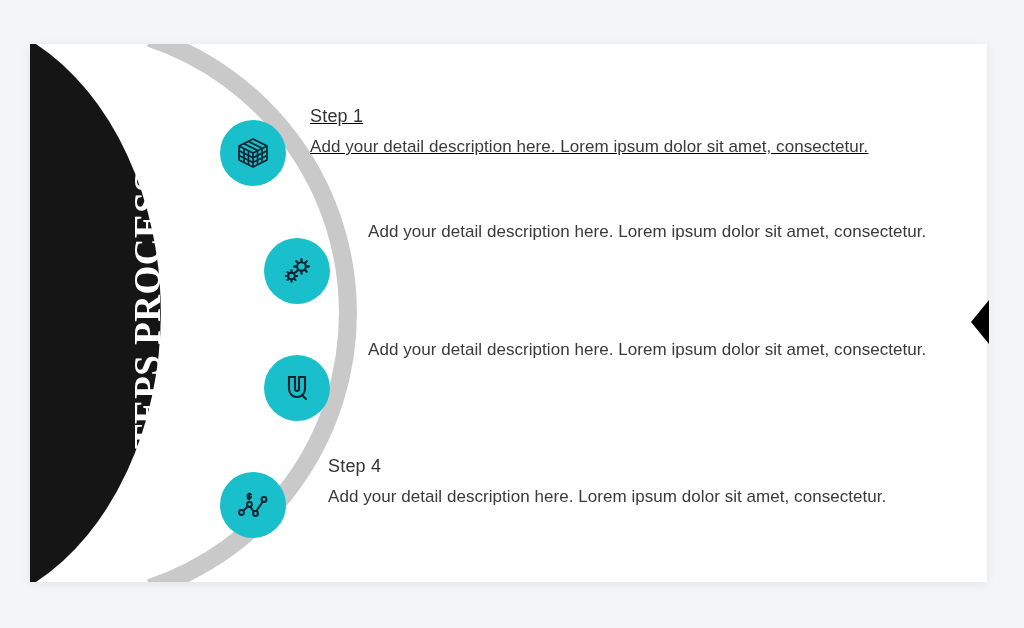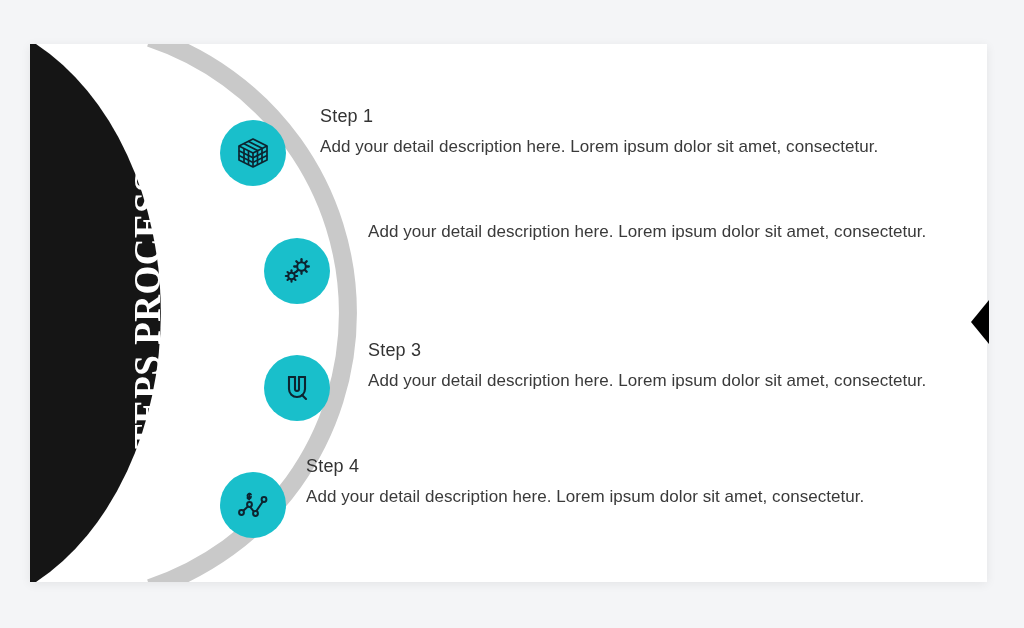--- a/index.html
+++ b/index.html
@@ -70,24 +70,24 @@
     letter-spacing: 0.2px;
   }
   .step-desc {
     font-size: 17px;
     color: #3a3a3a;
     font-weight: 400;
     white-space: nowrap;
     letter-spacing: 0.05px;
   }
 
-  #step-1 { left: 290px; top: 62px; }
+  #step-1 { left: 280px; top: 62px; text-decoration: underline; }
   #step-2 { left: 338px; top: 178px; }
   #step-3 { left: 338px; top: 296px; }
-  #step-4 { left: 276px; top: 412px; }
+  #step-4 { left: 298px; top: 412px; }
 
   
   .bubble {
     position: absolute;
     width: 66px;
     height: 66px;
     border-radius: 50%;
     display: flex;
     align-items: center;
     justify-content: center;
@@ -205,21 +205,20 @@
   <div class="step" id="step-1">
     <div class="step-title">Step 1</div>
     <div class="step-desc">Add your detail description here. Lorem ipsum dolor sit amet, consectetur.</div>
   </div>
 
   <div class="step" id="step-2">
     <div class="step-desc">Add your detail description here. Lorem ipsum dolor sit amet, consectetur.</div>
   </div>
 
   <div class="step" id="step-3">
-    <div class="step-title">Step 3</div>
     <div class="step-desc">Add your detail description here. Lorem ipsum dolor sit amet, consectetur.</div>
   </div>
 
   <div class="step" id="step-4">
     <div class="step-title">Step 4</div>
     <div class="step-desc">Add your detail description here. Lorem ipsum dolor sit amet, consectetur.</div>
   </div>
 
 </div>
 

